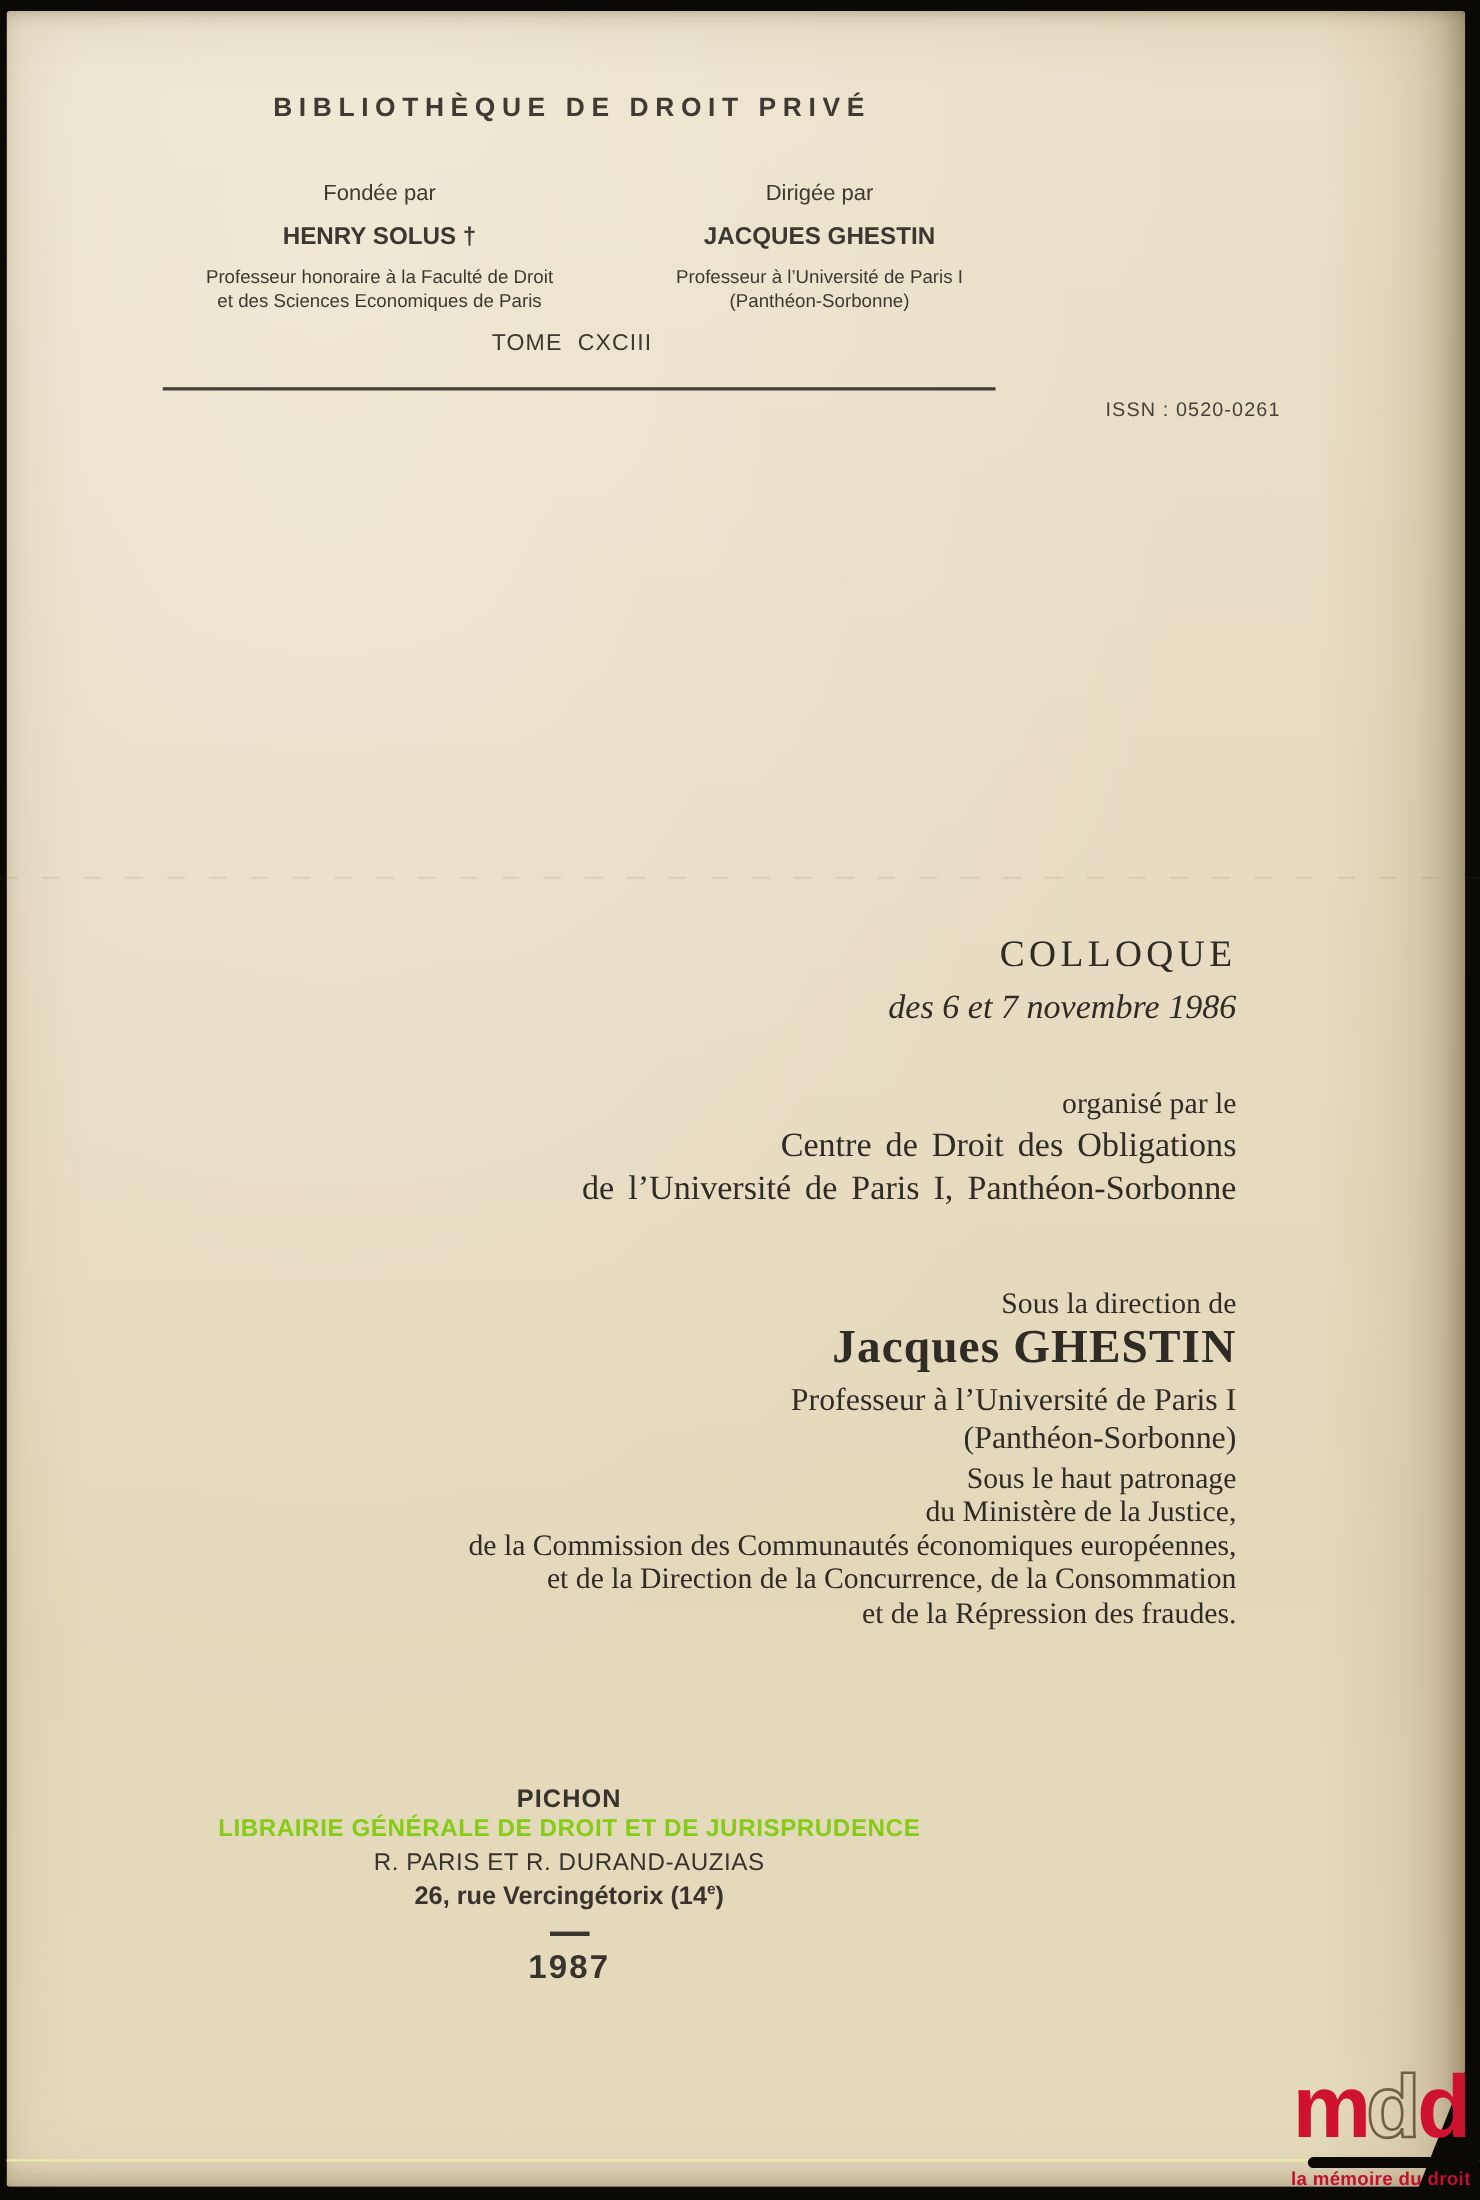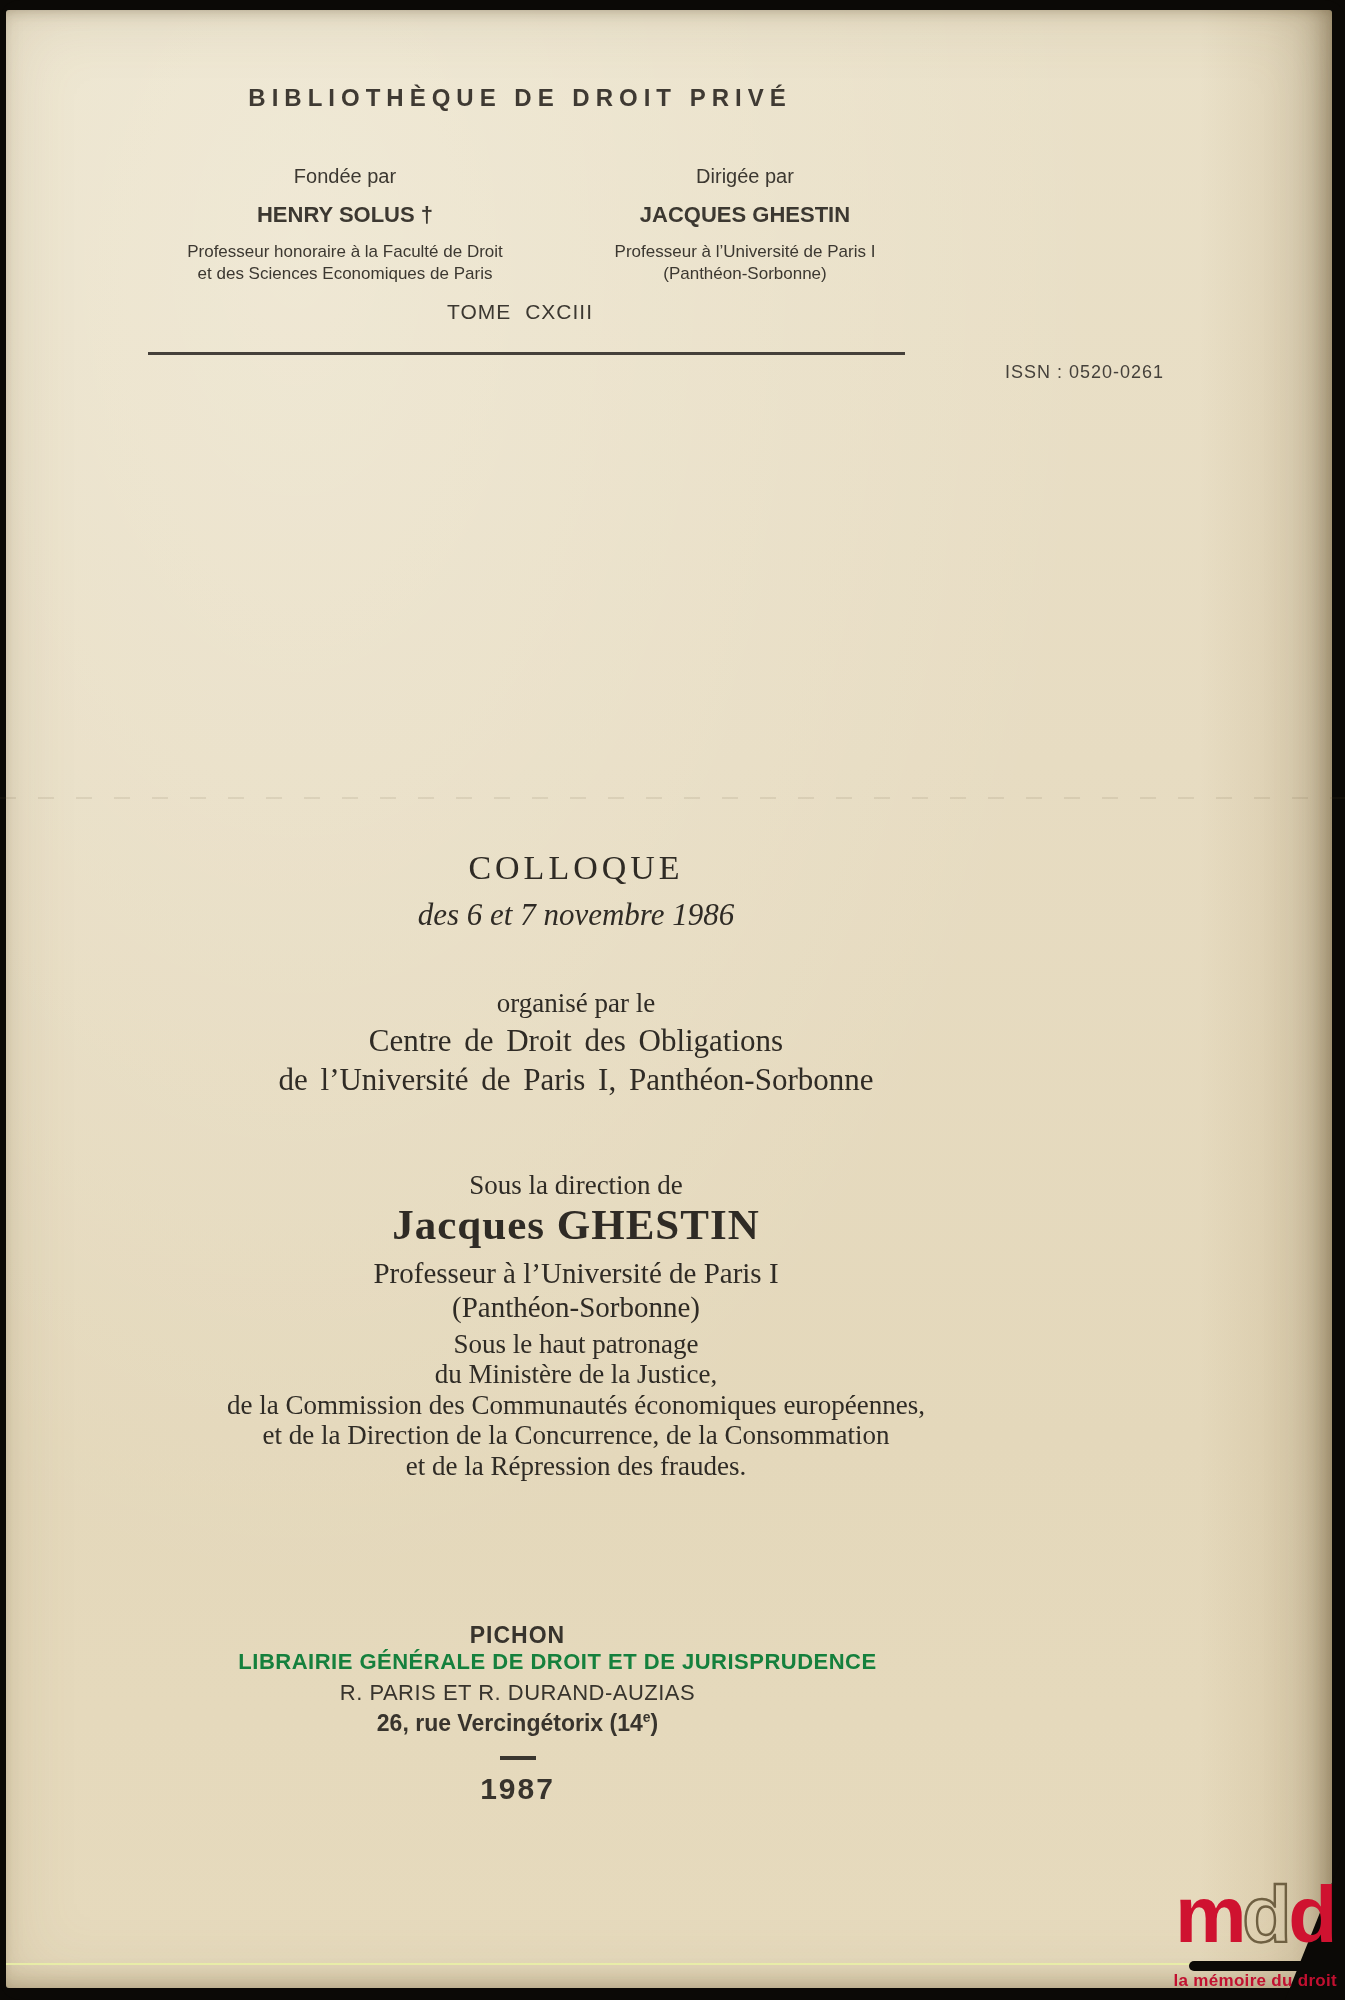--- a/index.html
+++ b/index.html
@@ -69,42 +69,42 @@
     position: absolute; top: 492px; left: 0; width: 1120px;
     margin: 0; text-align: center;
     font-family: "Liberation Serif", serif;
     font-size: 56px; line-height: 69px; font-weight: bold;
     letter-spacing: 2px;
     color: #9b523c;
   }
   .title-line { display: block; }
 
   .serif-block {
-    position: absolute; left: 16px; width: 1120px;
-    text-align: center;
+    position: absolute; left: 4px; width: 1120px;
+    text-align: right;
     font-family: "Liberation Serif", serif;
     color: #2f2b25;
   }
   .colloque-heading { top: 849px; font-size: 34px; letter-spacing: 4px; }
   .colloque-date    { top: 897px; font-size: 31px; font-style: italic; }
   .org-intro { top: 988px;  font-size: 27px; }
   .org-line1 { top: 1023px; font-size: 31px; word-spacing: 5px; }
   .org-line2 { top: 1062px; font-size: 31px; word-spacing: 5px; }
 
   .direction-intro  { top: 1170px; font-size: 27px; }
   .direction-name   { top: 1200px; font-size: 43px; font-weight: bold; letter-spacing: 1px; }
   .direction-role-1 { top: 1257px; font-size: 29px; }
   .direction-role-2 { top: 1291px; font-size: 29px; }
 
   .patronage { top: 1329px; font-size: 27px; line-height: 30.4px; }
 
   
   .pub { position: absolute; left: 0; width: 1035px; text-align: center; color: #38342d; }
   .pub-city    { top: 1622px; font-size: 23px; font-weight: bold; letter-spacing: 1px; }
-  .pub-name    { top: 1649px; font-size: 22px; font-weight: bold; letter-spacing: .5px; color: #15803d; padding-left: 40px; }
+  .pub-name    { top: 1649px; font-size: 22px; font-weight: bold; letter-spacing: .5px; color: #84cc16; }
   .pub-imprint { top: 1680px; font-size: 22px; letter-spacing: .5px; }
   .pub-address { top: 1709px; font-size: 23px; font-weight: bold; }
   .pub-address sup { font-size: 14px; }
   .year-divider {
     position: absolute; top: 1756px; left: 500px;
     width: 36px; height: 4px; background: #3a362f;
   }
   .pub-year { top: 1772px; font-size: 30px; font-weight: bold; letter-spacing: 2px; }
 
   

